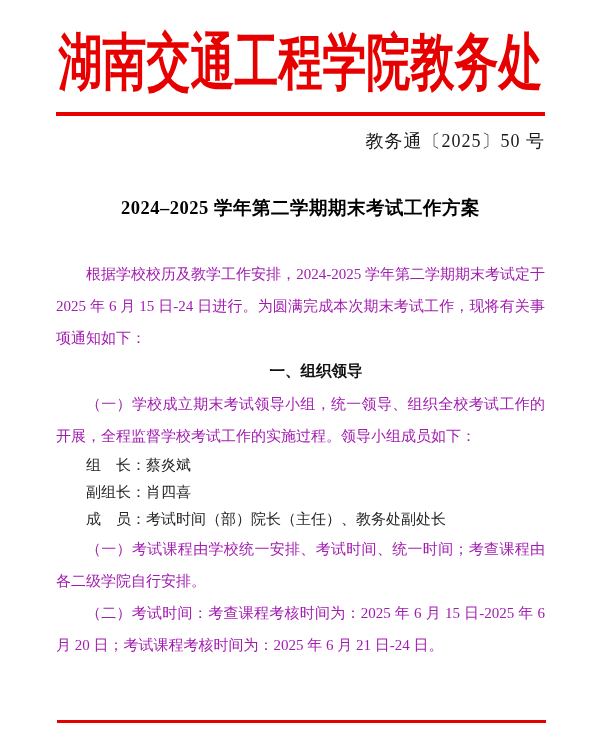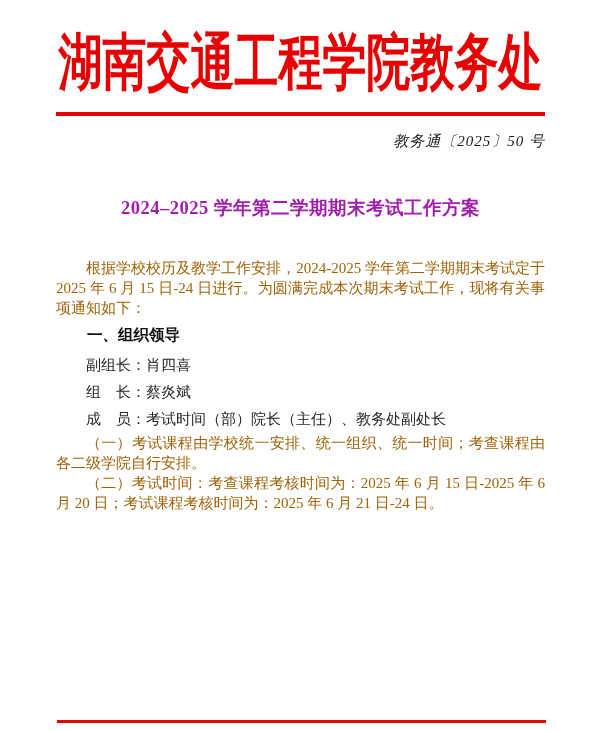--- a/index.html
+++ b/index.html
@@ -37,57 +37,57 @@
     transform-origin: top center;
     font-family: "Liberation Serif", "DejaVu Serif", serif;
   }
   .red-rule-top {
     height: 4px;
     background: #e60000;
     margin-top: 12px;
   }
   .doc-number {
     margin-top: 15px;
-    font-size: 15px;
+    font-size: 18px;
     line-height: 21px;
     text-align: right;
     color: #1a1a1a;
     letter-spacing: 1px;
     white-space: nowrap;
-    font-style: italic;
   }
   .doc-title {
     margin: 44px 0 0 0;
     font-size: 18.5px;
     line-height: 25px;
     font-weight: bold;
     text-align: center;
-    color: #a21caf;
+    color: #000000;
     letter-spacing: 0.5px;
     white-space: nowrap;
   }
   .doc-body {
     margin-top: 37px;
   }
   .para {
     margin: 0;
     font-size: 15px;
-    line-height: 20px;
+    line-height: 32px;
     text-indent: 2em;
     text-align: justify;
-    color: #a16207;
+    color: #a21caf;
   }
   .section-heading {
     margin: 3px 0;
     font-size: 15.5px;
     line-height: 28px;
     font-weight: bold;
     text-indent: 2em;
     color: #111111;
     font-family: Liberation Sans, sans-serif;
+    text-align: center;
   }
   .member-line {
     font-size: 15px;
     line-height: 27px;
     text-indent: 2em;
     color: #262626;
   }
   .red-rule-bottom {
     position: absolute;
     left: 57px;
@@ -111,28 +111,29 @@
   </header>
 
   <h1 class="doc-title">2024–2025 学年第二学期期末考试工作方案</h1>
 
   <main class="doc-body">
 
     <p class="para">根据学校校历及教学工作安排，2024-2025 学年第二学期期末考试定于 2025 年 6 月 15 日-24 日进行。为圆满完成本次期末考试工作，现将有关事项通知如下：</p>
 
     <h2 class="section-heading">一、组织领导</h2>
 
+    <p class="para">（一）学校成立期末考试领导小组，统一领导、组织全校考试工作的开展，全程监督学校考试工作的实施过程。领导小组成员如下：</p>
 
+    <div class="member-line">组　长：蔡炎斌</div>
     <div class="member-line">副组长：肖四喜</div>
-    <div class="member-line">组　长：蔡炎斌</div>
     <div class="member-line">成　员：考试时间（部）院长（主任）、教务处副处长</div>
 
 
 
-    <p class="para">（一）考试课程由学校统一安排、统一组织、统一时间；考查课程由各二级学院自行安排。</p>
+    <p class="para">（一）考试课程由学校统一安排、考试时间、统一时间；考查课程由各二级学院自行安排。</p>
 
     <p class="para">（二）考试时间：考查课程考核时间为：2025 年 6 月 15 日-2025 年 6 月 20 日；考试课程考核时间为：2025 年 6 月 21 日-24 日。</p>
 
   </main>
 
   <div class="red-rule-bottom"></div>
 
 </div>
 
 </body></html>

